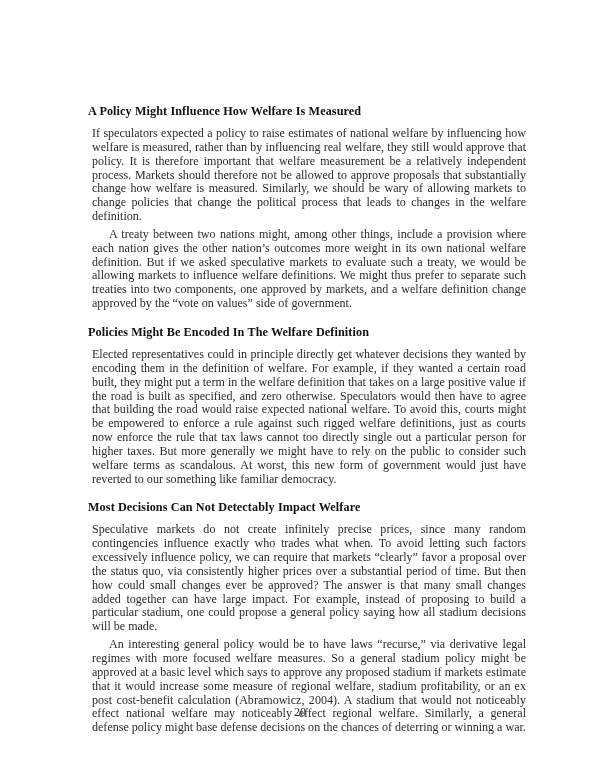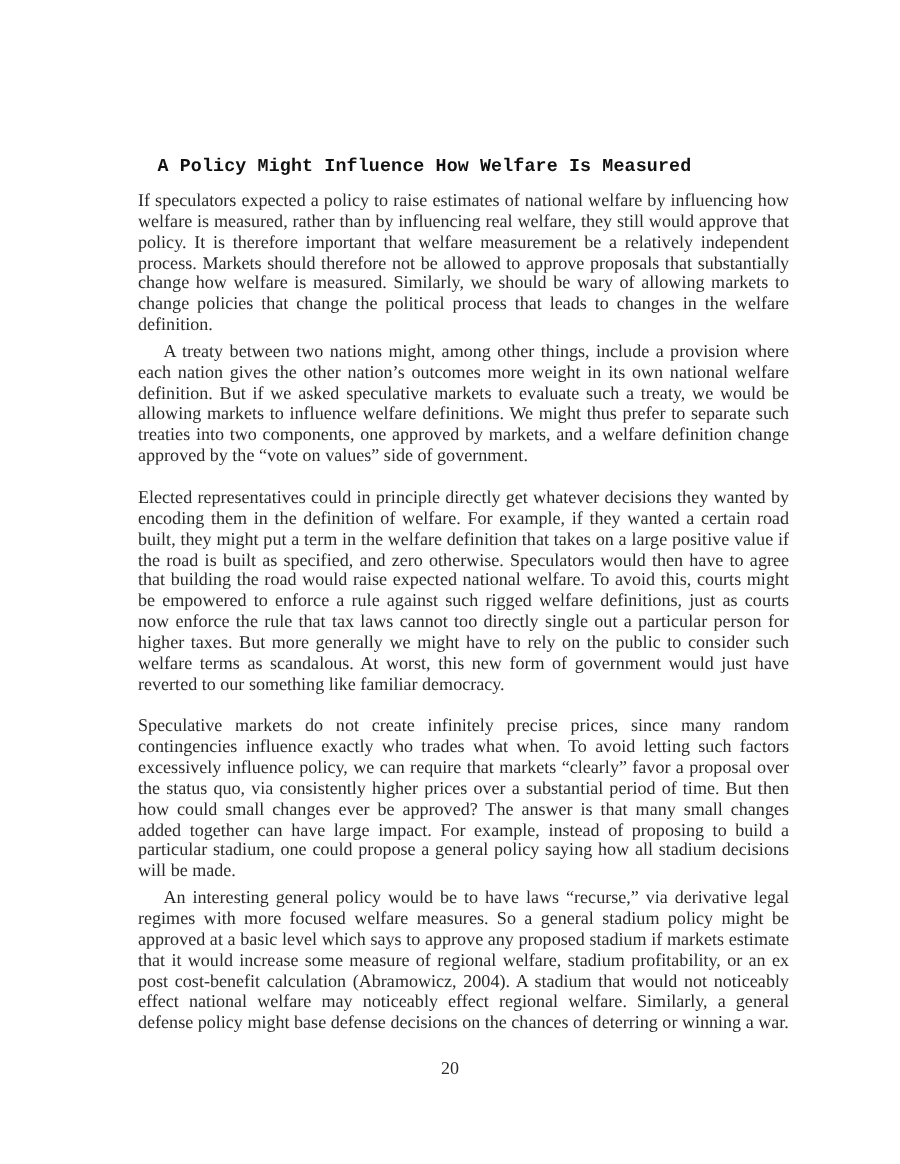--- a/index.html
+++ b/index.html
@@ -1,38 +1,40 @@
 <!DOCTYPE html>
 <html><head>
 <meta charset="utf-8">
 <style>
   html, body { margin:0; padding:0; background:#ffffff; }
   body { width:600px; height:776px; position:relative; overflow:hidden;
          font-family:"DejaVu Serif", "Liberation Serif", serif; color:#222; }
   .page { position:absolute; left:88px; top:104px; width:442px; }
-  h2 { font-family:Liberation Mono, monospace; font-weight:bold; font-size:12.2px;
-       margin:0 0 8px 17px; line-height:15px; color:#111; letter-spacing:0.1px; }
+  h2 { font-family:Liberation Serif, serif; font-weight:bold; font-size:12.2px;
+       margin:0 0 8px 0; line-height:15px; color:#111; letter-spacing:0.1px; }
   .section { margin-bottom:14px; }
   p { margin:4px; font-family:"Liberation Serif", serif; font-size:12.05px; line-height:13.85px;
       text-align:justify; hyphens:auto; color:#2a2a2a; }
   p.indent { text-indent:17px; }
   .pagenum { position:absolute; left:0; width:600px; top:705px; text-align:center;
              font-family:Liberation Serif, serif; font-size:12px; color:#2a2a2a; }
 </style>
 </head>
 <body>
 
 <div class="page">
   <div class="section">
     <h2>A Policy Might Influence How Welfare Is Measured</h2>
     <p>If speculators expected a policy to raise estimates of national welfare by influencing how welfare is measured, rather than by influencing real welfare, they still would approve that policy. It is therefore important that welfare measurement be a relatively independent process. Markets should therefore not be allowed to approve proposals that substantially change how welfare is measured. Similarly, we should be wary of allowing markets to change policies that change the political process that leads to changes in the welfare definition.</p>
     <p class="indent">A treaty between two nations might, among other things, include a provision where each nation gives the other nation’s outcomes more weight in its own national welfare definition. But if we asked speculative markets to evaluate such a treaty, we would be allowing markets to influence welfare definitions. We might thus prefer to separate such treaties into two components, one approved by markets, and a welfare definition change approved by the “vote on values” side of government.</p>
   </div>
   <div class="section">
+    <h2>Policies Might Be Encoded In The Welfare Definition</h2>
     <p>Elected representatives could in principle directly get whatever decisions they wanted by encoding them in the definition of welfare. For example, if they wanted a certain road built, they might put a term in the welfare definition that takes on a large positive value if the road is built as specified, and zero otherwise. Speculators would then have to agree that building the road would raise expected national welfare. To avoid this, courts might be empowered to enforce a rule against such rigged welfare definitions, just as courts now enforce the rule that tax laws cannot too directly single out a particular person for higher taxes. But more generally we might have to rely on the public to consider such welfare terms as scandalous. At worst, this new form of government would just have reverted to our something like familiar democracy.</p>
   </div>
   <div class="section">
+    <h2>Most Decisions Can Not Detectably Impact Welfare</h2>
     <p>Speculative markets do not create infinitely precise prices, since many random contingencies influence exactly who trades what when. To avoid letting such factors excessively influence policy, we can require that markets “clearly” favor a proposal over the status quo, via consistently higher prices over a substantial period of time. But then how could small changes ever be approved? The answer is that many small changes added together can have large impact. For example, instead of proposing to build a particular stadium, one could propose a general policy saying how all stadium decisions will be made.</p>
     <p class="indent">An interesting general policy would be to have laws “recurse,” via derivative legal regimes with more focused welfare measures. So a general stadium policy might be approved at a basic level which says to approve any proposed stadium if markets estimate that it would increase some measure of regional welfare, stadium profitability, or an ex post cost-benefit calculation (Abramowicz, 2004). A stadium that would not noticeably effect national welfare may noticeably effect regional welfare. Similarly, a general defense policy might base defense decisions on the chances of deterring or winning a war.</p>
   </div>
 </div>
 
 <div class="pagenum">20</div>
 
 </body></html>

